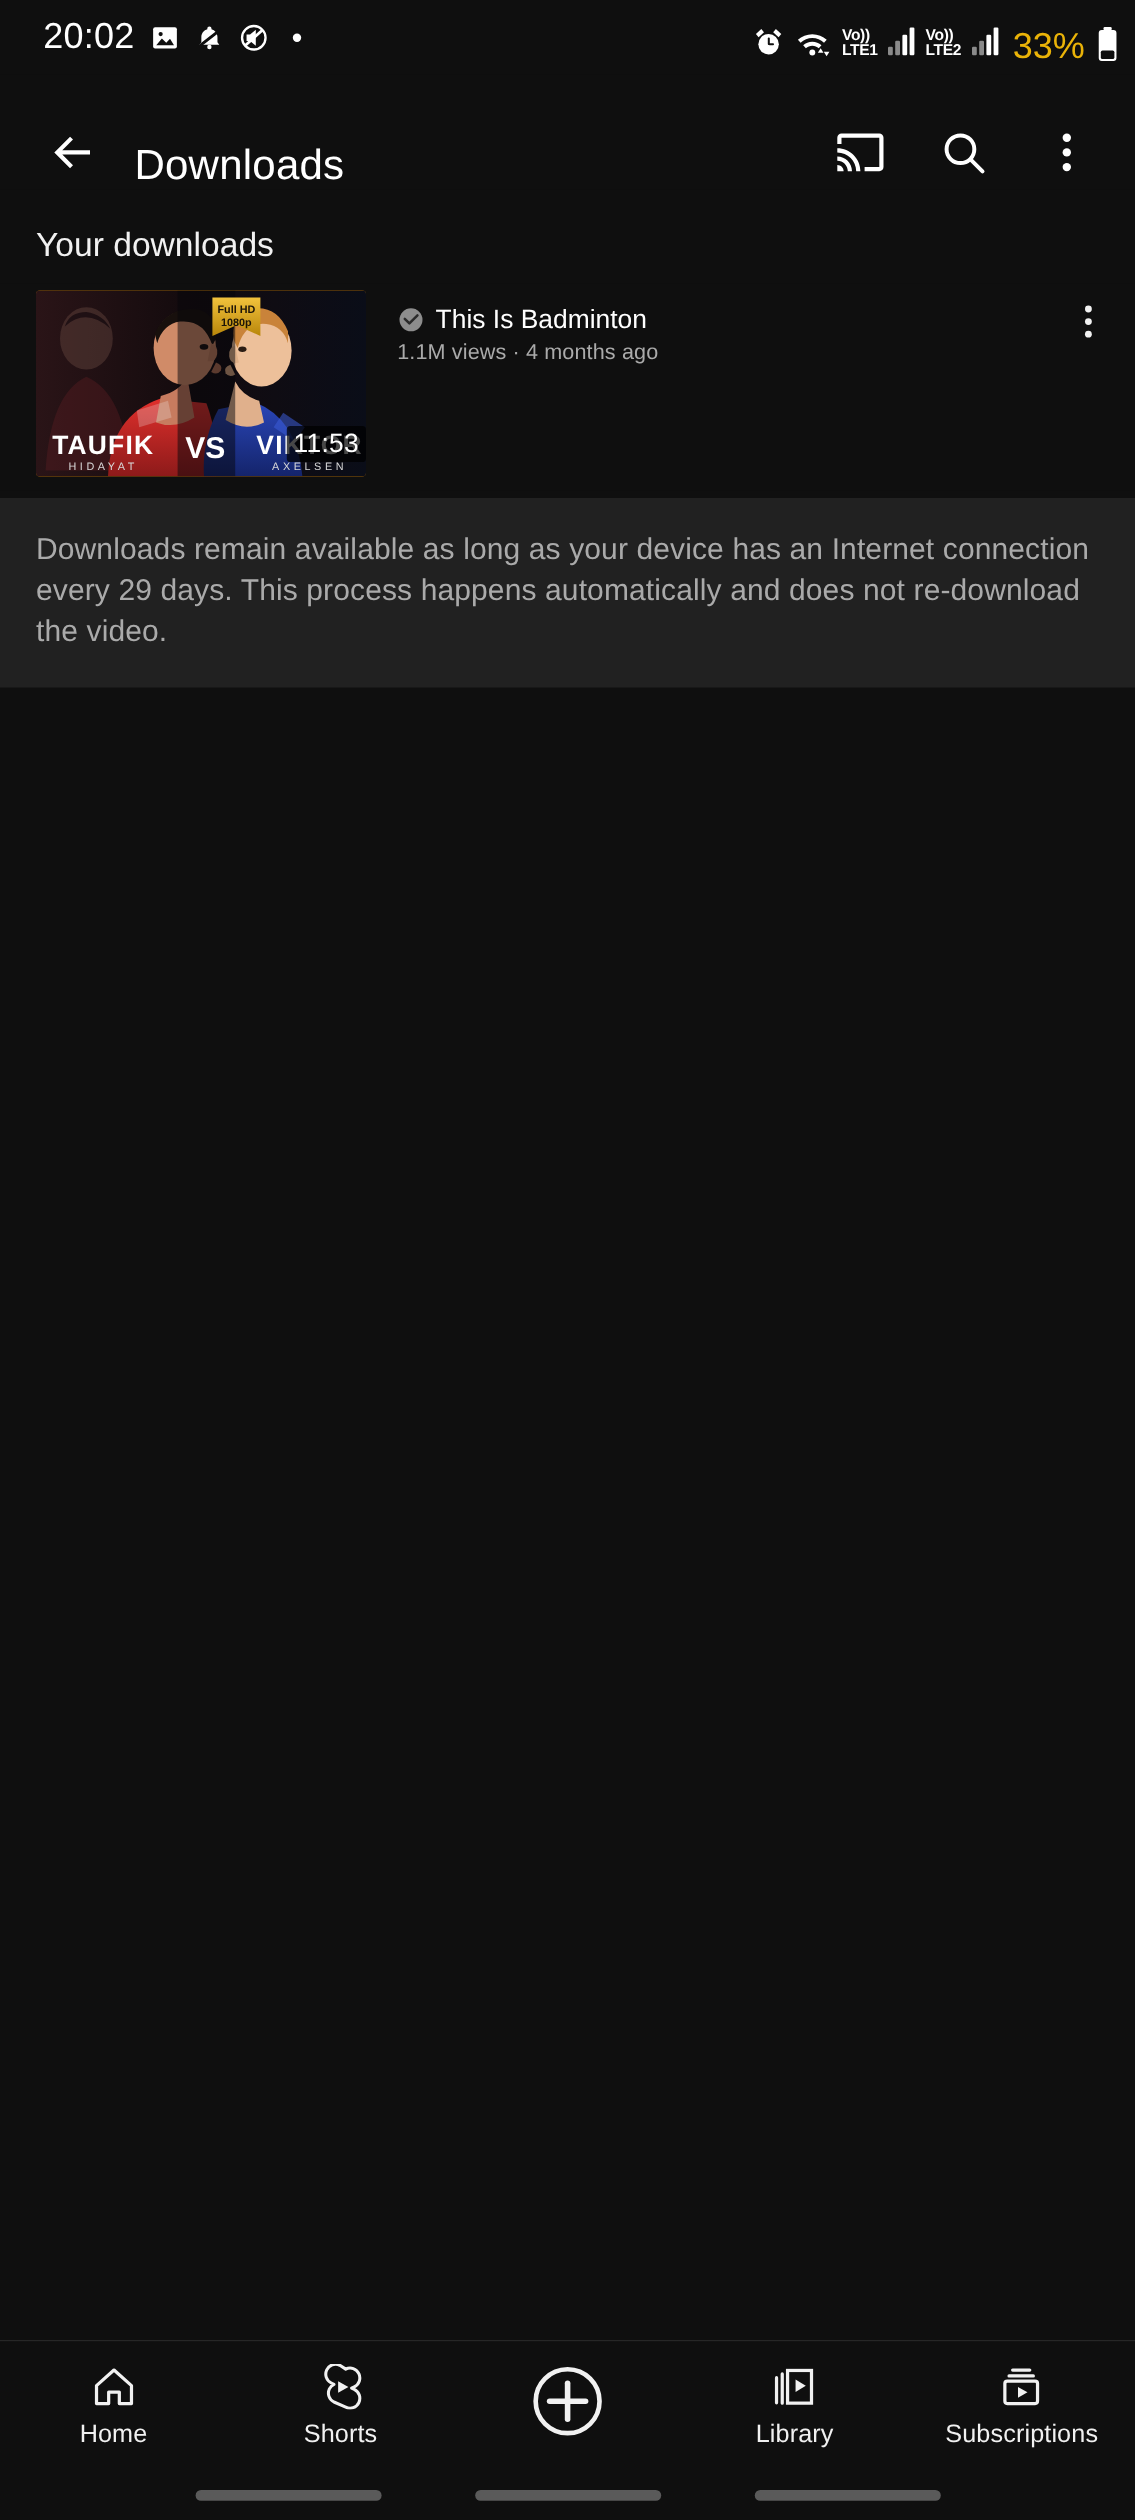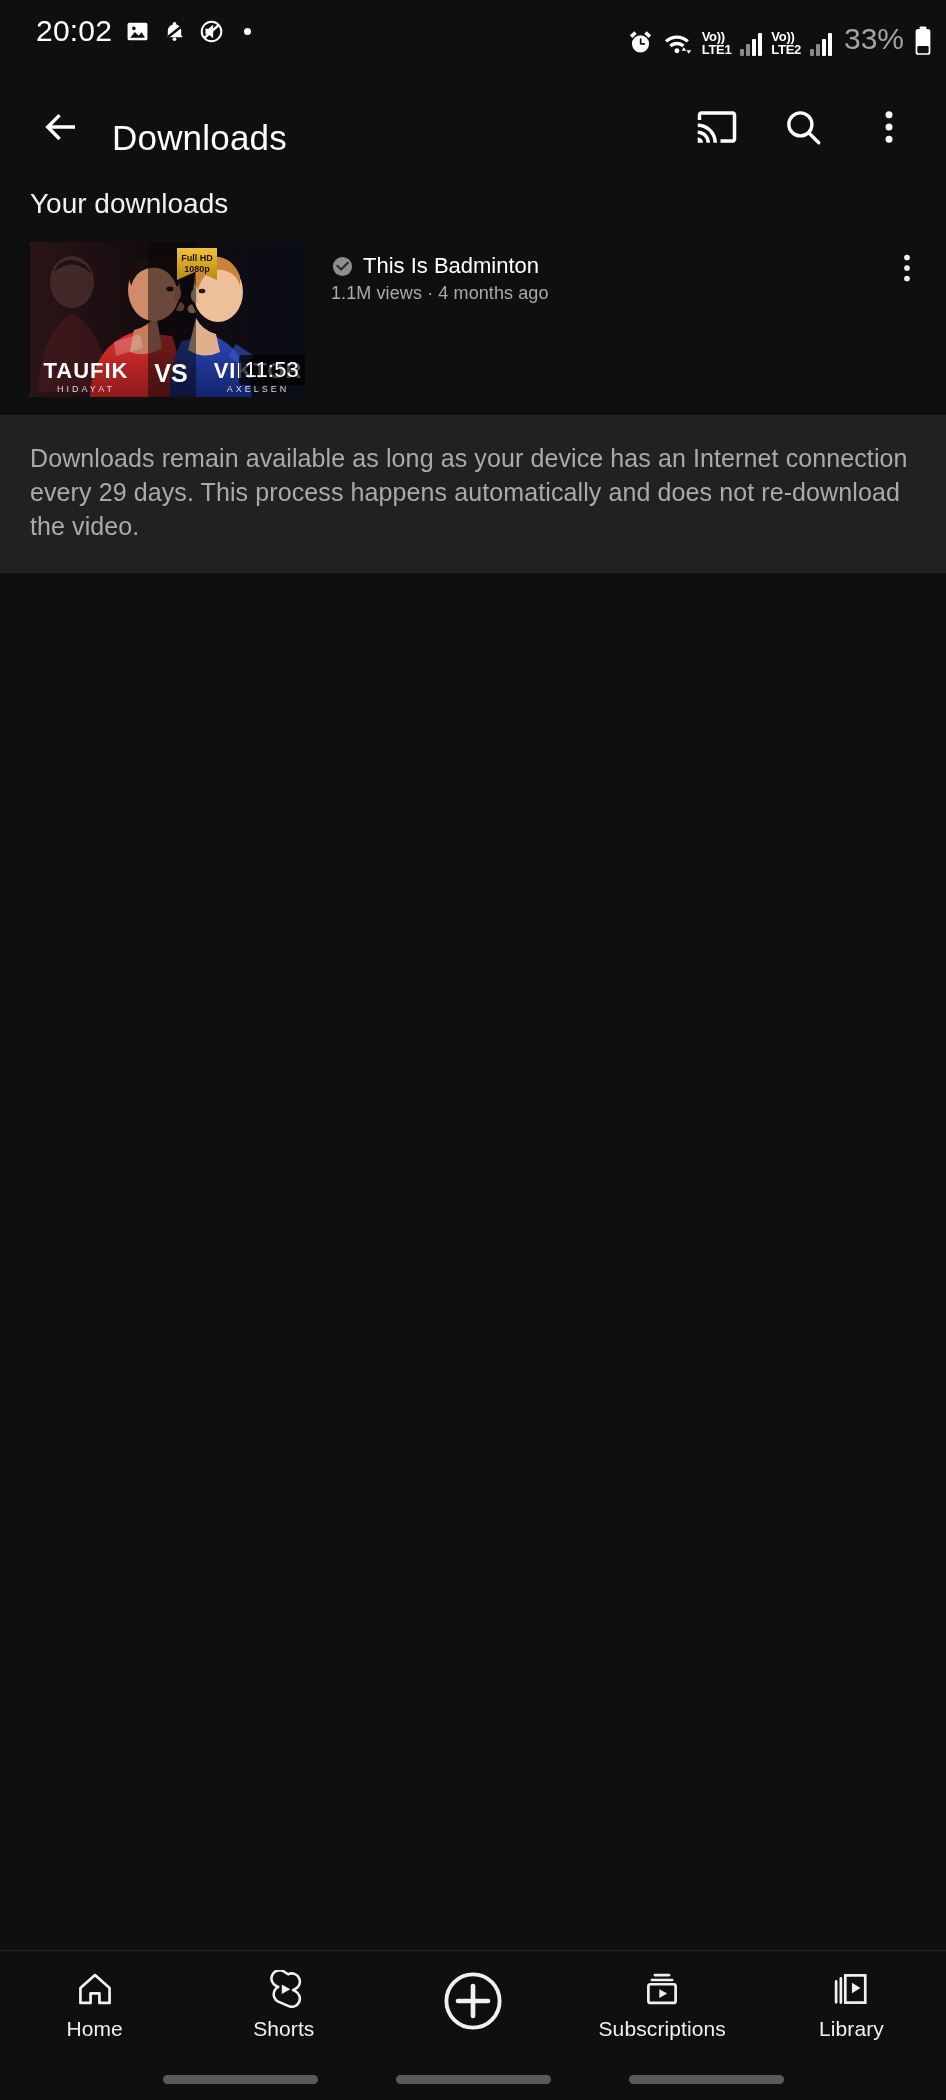--- a/index.html
+++ b/index.html
@@ -13,23 +13,23 @@
 
   
   .status-bar{
     height:62px; width:100%;
     display:flex; align-items:center; justify-content:space-between;
     padding:0 13px 0 36px;
     background:#0f0f0f;
   }
   .sb-left{ display:flex; align-items:center; gap:13px; }
   .sb-time{ font-size:30px; color:#ffffff; font-weight:400; letter-spacing:.2px; }
-  .sb-right{ display:flex; align-items:flex-end; gap:9px;margin-top:16px; }
+  .sb-right{ display:flex; align-items:flex-start; gap:9px;margin-top:16px; }
   .sb-icon{ display:flex; align-items:center; justify-content:center; }
-  .sb-batt-txt{ font-size:30px; color:#a3a3a3; font-weight:500; margin-left:3px; }
+  .sb-batt-txt{ font-size:30px; color:#eab308; font-weight:500; margin-left:3px; }
 
   .dot-sep{ width:7px; height:7px; border-radius:50%; background:#fff; margin-left:7px; }
 
   
   .volte{ display:flex; flex-direction:column; align-items:flex-start; line-height:1; }
   .volte b{ font-size:13px; font-weight:700; color:#fff; letter-spacing:-.3px; }
   .volte i{ font-size:13px; font-weight:700; color:#fff; font-style:normal; letter-spacing:-.3px; }
 
   
   .bars{ display:flex; align-items:flex-end; gap:2px; height:24px; }
@@ -396,39 +396,39 @@
           <line x1="12" y1="6.2" x2="12" y2="17.8" stroke="#f1f1f1" stroke-width="1.8" stroke-linecap="round"></line>
           <line x1="6.2" y1="12" x2="17.8" y2="12" stroke="#f1f1f1" stroke-width="1.8" stroke-linecap="round"></line>
         </svg>
       </div>
       <div class="nav-label"></div>
     </div>
 
     <div class="nav-item">
       <div class="nav-icon">
         <svg width="38" height="38" viewBox="0 0 24 24">
+          <path d="M2.6 7.2v13.2M5.6 5.2v15.4" stroke="#f1f1f1" stroke-width="1.7" stroke-linecap="round"></path>
+          <rect x="8.4" y="3.4" width="12.6" height="17.2" fill="none" stroke="#f1f1f1" stroke-width="1.7"></rect>
+          <path d="M12.6 8.1l5.4 3.3-5.4 3.3z" fill="#f1f1f1"></path>
+        </svg>
+      </div>
+      <div class="nav-label">Library</div>
+    </div>
+
+    <div class="nav-item">
+      <div class="nav-icon">
+        <svg width="38" height="38" viewBox="0 0 24 24">
           <line x1="7.5" y1="3.2" x2="16.5" y2="3.2" stroke="#f1f1f1" stroke-width="1.7" stroke-linecap="round"></line>
           <line x1="5.6" y1="6.3" x2="18.4" y2="6.3" stroke="#f1f1f1" stroke-width="1.7" stroke-linecap="round"></line>
           <rect x="3.4" y="9" width="17.2" height="11.8" rx="1.3" fill="none" stroke="#f1f1f1" stroke-width="1.7"></rect>
           <path d="M10.3 12.1l5 2.8-5 2.8z" fill="#f1f1f1"></path>
         </svg>
       </div>
       <div class="nav-label">Subscriptions</div>
     </div>
-
-    <div class="nav-item">
-      <div class="nav-icon">
-        <svg width="38" height="38" viewBox="0 0 24 24">
-          <path d="M2.6 7.2v13.2M5.6 5.2v15.4" stroke="#f1f1f1" stroke-width="1.7" stroke-linecap="round"></path>
-          <rect x="8.4" y="3.4" width="12.6" height="17.2" fill="none" stroke="#f1f1f1" stroke-width="1.7"></rect>
-          <path d="M12.6 8.1l5.4 3.3-5.4 3.3z" fill="#f1f1f1"></path>
-        </svg>
-      </div>
-      <div class="nav-label">Library</div>
-    </div>
   </div>
 
   <div class="gesture-row">
     <div class="gesture-bar"></div>
     <div class="gesture-bar"></div>
     <div class="gesture-bar"></div>
   </div>
 </div>
 
 </body></html>

